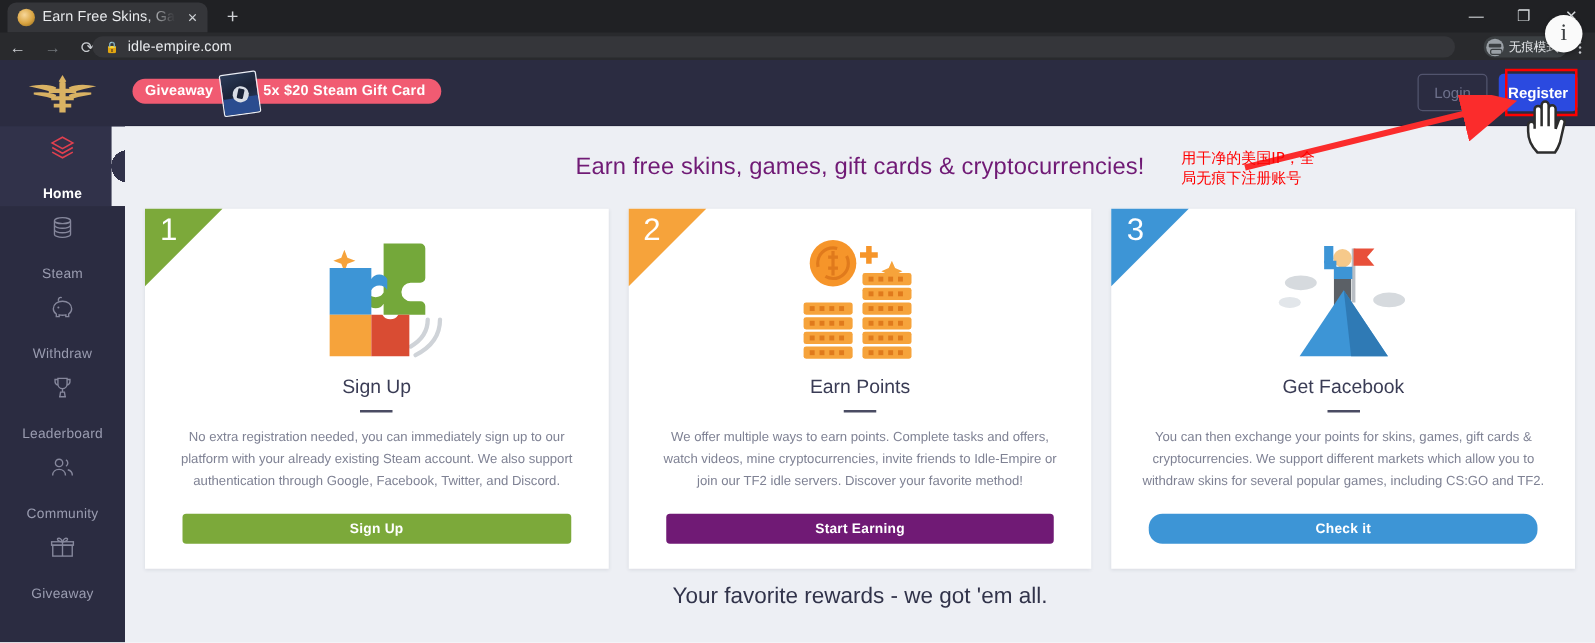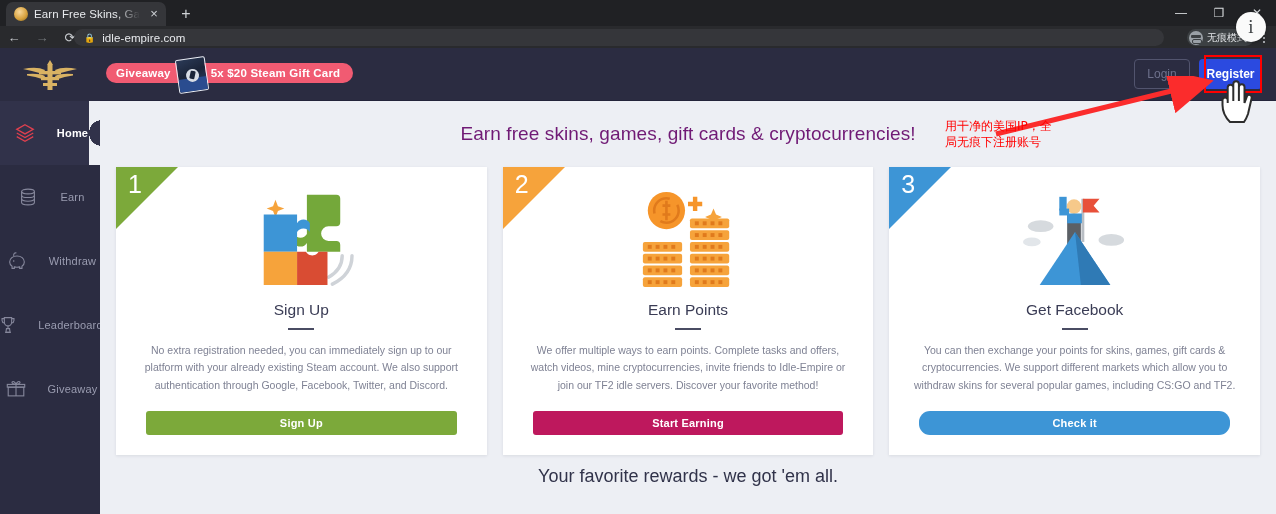--- a/index.html
+++ b/index.html
@@ -70,21 +70,21 @@
   
   .page { position: absolute; top: 48px; left: 0; width: 1276px; height: 466px; background: #edeff4; overflow: hidden; }
 
   
   .sidebar { position: absolute; left: 0; top: 0; width: 100px; height: 466px; background: #2b2c41; }
   .logo-zone { height: 53px; display: flex; align-items: center; justify-content: center; background: #2b2c41; }
   .eagle { width: 62px; height: 34px; position: relative; }
   .eagle svg { display: block; }
   .side-list { position: relative; }
   .side-item {
-    position: relative; height: 64px; display: flex; flex-direction: row;
+    position: relative; height: 64px; display: flex; flex-direction: column;
     align-items: center; justify-content: center; gap: 19px; color: #9a9cb0;
   }
   .side-item.active { background: #31324a; color: #ffffff; }
   .side-item.active .notch {
     position: absolute; right: -1px; top: 0; width: 12px; height: 64px;
     background: #edeff4;
     -webkit-mask-image: radial-gradient(circle 13px at 13px 32px, transparent 99%, #000 100%);
     mask-image: radial-gradient(circle 13px at 13px 32px, transparent 99%, #000 100%);
   }
   .side-icon { width: 26px; height: 24px; display: flex; align-items: center; justify-content: center; opacity: .82; }
@@ -246,21 +246,21 @@
 
       <div class="side-item">
         <span class="side-icon">
           <svg viewBox="0 0 24 24" width="22" height="22" fill="none" stroke="#9a9cb0" stroke-width="1.2">
             <ellipse cx="12" cy="6" rx="7" ry="2.6"></ellipse>
               <path d="M5 6v4c0 1.4 3.1 2.6 7 2.6s7-1.2 7-2.6V6"></path>
             <path d="M5 10v4c0 1.4 3.1 2.6 7 2.6s7-1.2 7-2.6v-4"></path>
               <path d="M5 14v4c0 1.4 3.1 2.6 7 2.6s7-1.2 7-2.6v-4"></path>
           </svg>
         </span>
-        <span class="side-label">Earn</span>
+        <span class="side-label">Steam</span>
       </div>
 
       <div class="side-item">
         <span class="side-icon">
           <svg viewBox="0 0 24 24" width="22" height="22" fill="none" stroke="#9a9cb0" stroke-width="1.2">
             <path d="M4 13c0-4 3.6-6.5 8-6.5s8 2.5 8 6.5c0 2-1 3.6-2.6 4.7V20h-2.5v-1.6a12 12 0 0 1-5.8 0V20H6.6v-2.3C5 16.6 4 15 4 13z"></path>
             <path d="M8.5 6.3C8 4 9.5 2.6 11.4 3.4"></path>
               <circle cx="8.4" cy="12" r=".9" fill="#9a9cb0" stroke="none"></circle>
           </svg>
         </span>
@@ -274,20 +274,31 @@
               <path d="M8 5H5.5v2A3 3 0 0 0 8 9.8"></path>
               <path d="M16 5h2.5v2A3 3 0 0 1 16 9.8"></path>
             <path d="M12 13v3"></path>
               <path d="M9 20h6"></path>
               <path d="M10.3 16h3.4l.6 4h-4.6z"></path>
           </svg>
         </span>
         <span class="side-label">Leaderboard</span>
       </div>
 
+      <div class="side-item">
+        <span class="side-icon">
+          <svg viewBox="0 0 24 24" width="22" height="22" fill="none" stroke="#9a9cb0" stroke-width="1.2">
+            <circle cx="9" cy="8" r="3.2"></circle>
+              <path d="M3.4 19c0-3.3 2.5-5.4 5.6-5.4s5.6 2.1 5.6 5.4"></path>
+            <path d="M15 5.3a3.2 3.2 0 0 1 0 5.6"></path>
+              <path d="M16.6 14c2.3.5 4 2.4 4 5"></path>
+          </svg>
+        </span>
+        <span class="side-label">Community</span>
+      </div>
 
       <div class="side-item">
         <span class="side-icon">
           <svg viewBox="0 0 24 24" width="22" height="22" fill="none" stroke="#9a9cb0" stroke-width="1.2">
             <rect x="3.5" y="10" width="17" height="9.5"></rect>
               <rect x="2.5" y="7" width="19" height="3"></rect>
             <path d="M12 7v12.5"></path>
               <path d="M12 7c-1-2.6-2.6-3.6-3.9-2.9C7 4.7 7.6 6.6 12 7z"></path>
             <path d="M12 7c1-2.6 2.6-3.6 3.9-2.9C17 4.7 16.4 6.6 12 7z"></path>
           </svg>
@@ -401,21 +412,21 @@
               <rect x="67" y="95" width="4" height="4"></rect>
                 <rect x="75" y="95" width="4" height="4"></rect>
                 <rect x="83" y="95" width="4" height="4"></rect>
                 <rect x="91" y="95" width="4" height="4"></rect>
             </g>
           </svg>
         </div>
         <div class="card-title">Earn Points</div>
         <div class="divider"></div>
         <div class="card-desc">We offer multiple ways to earn points. Complete tasks and offers, watch videos, mine cryptocurrencies, invite friends to Idle-Empire or join our TF2 idle servers. Discover your favorite method!</div>
-        <div class="card-btn" style="background:#be185d;">Start Earning</div>
+        <div class="card-btn" style="background:#701a75;">Start Earning</div>
       </div>
 
       <div class="card">
         <span class="corner" style="border-color:#3d95d6 transparent transparent transparent;"></span>
         <span class="corner-num">3</span>
         <div class="card-art">
           <svg viewBox="0 0 120 105" width="118" height="103">
             <ellipse cx="25" cy="40" rx="13" ry="6" fill="#d6dade"></ellipse>
             <ellipse cx="16" cy="56" rx="9" ry="4.5" fill="#e2e6ea"></ellipse>
             <ellipse cx="97" cy="54" rx="13" ry="6" fill="#d6dade"></ellipse>

